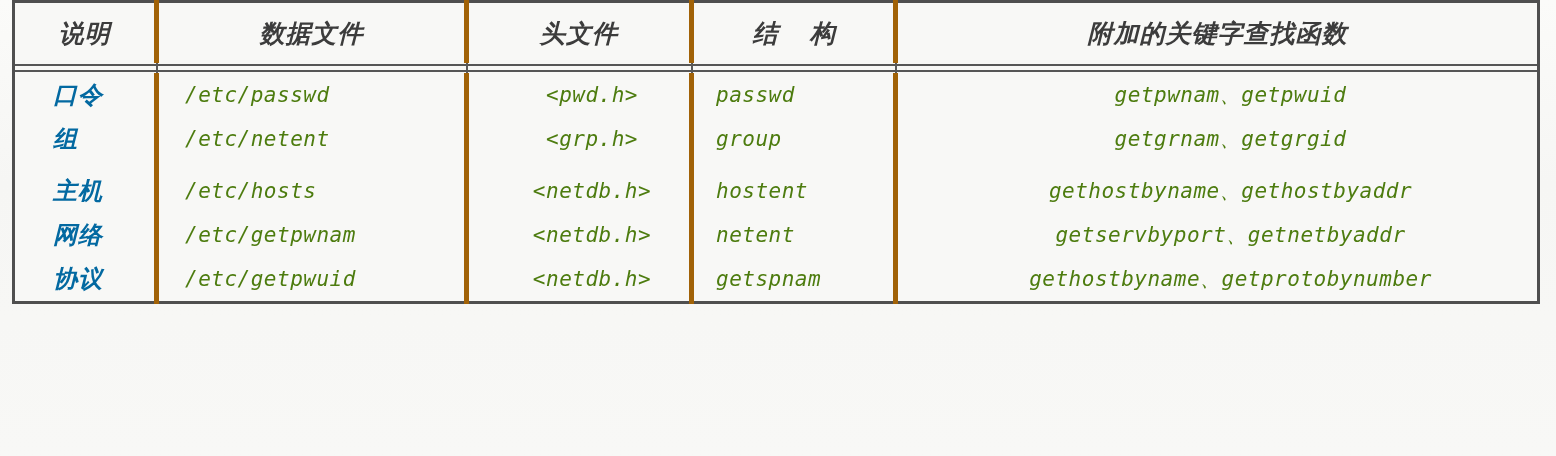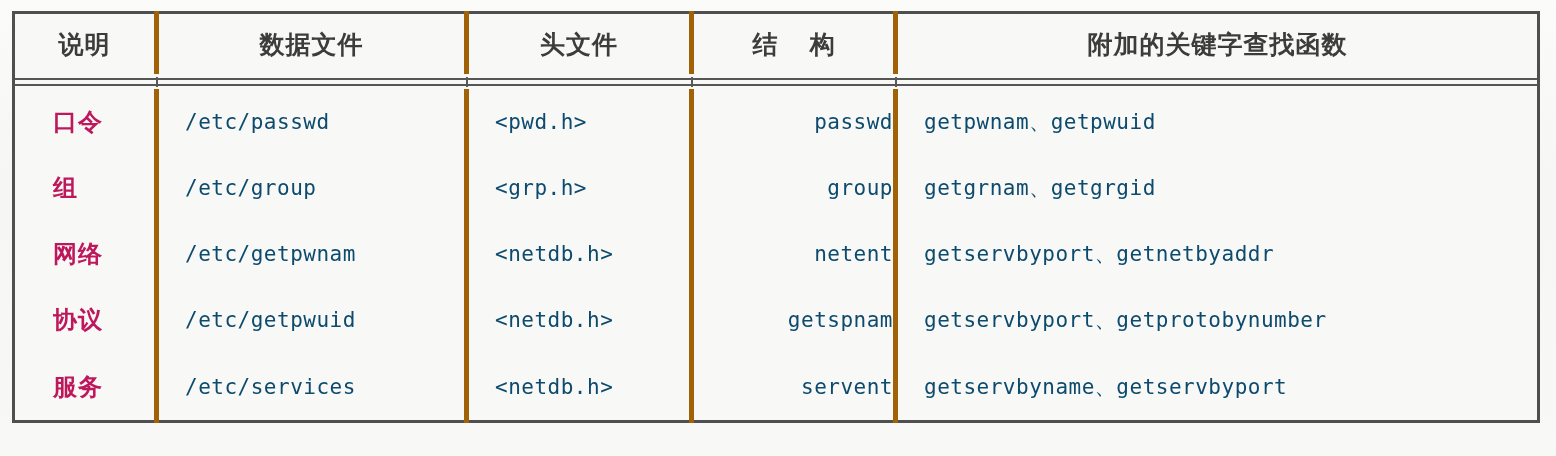--- a/index.html
+++ b/index.html
@@ -19,23 +19,24 @@
   #page {
     position: absolute;
     inset: 0;
     background:
       linear-gradient(180deg, #fbfbf9 0%, #f6f6f4 40%, #f8f8f6 100%);
   }
 
   #table-wrap {
     position: absolute;
     left: 12px;
-    top: 11px;
+    top: 0;
     width: 1528px;
-    height: 412px;
+    height: 300px;
+    font-style: italic;
   }
 
   table.scan-table {
     width: 100%;
     height: 100%;
     border-collapse: collapse;
     table-layout: fixed;
     background: #f8f8f6;
     border: 3px solid #4f4f4f;
   }
@@ -106,36 +107,36 @@
     color: #4d4d4d;
     white-space: nowrap;
   }
   tbody tr.gap-before td { padding-top: 8px; }
 
   .c-desc {
     text-align: left;
     padding-left: 38px !important;
     font-weight: bold;
     font-size: 24px;
-    color: #be185d;
+    color: #0369a1;
     font-family: "Liberation Serif", "DejaVu Serif", serif;
     letter-spacing: 1px;
   }
   .c-mono {
     text-align: left;
     padding-left: 24px !important;
     font-family: "DejaVu Sans Mono", "Liberation Mono", monospace;
     font-size: 21px;
     letter-spacing: 0.5px;
-    color: #0c4a6e;
+    color: #4d7c0f;
   }
   .c-file   { padding-left: 26px !important; }
-  .c-header { padding-left: 26px !important; }
-  .c-struct { padding-left: 22px !important; text-align: right; }
-  .c-func   { padding-left: 26px !important; font-size: 21px; }
+  .c-header { padding-left: 26px !important; text-align: center; }
+  .c-struct { padding-left: 22px !important; }
+  .c-func   { padding-left: 26px !important; font-size: 21px; text-align: center; }
 
   
   td.c-func, th.th-func { border-left: 3px solid #4a4a4a; }
 </style>
 </head>
 <body>
 
 <div id="page"></div>
 
 <div id="table-wrap">
@@ -175,46 +176,46 @@
       <tr>
         <td class="c-desc">口令</td>
         <td class="c-mono c-file">/etc/passwd</td>
         <td class="c-mono c-header">&lt;pwd.h&gt;</td>
         <td class="c-mono c-struct">passwd</td>
         <td class="c-mono c-func">getpwnam、getpwuid</td>
       </tr>
 
       <tr>
         <td class="c-desc">组</td>
-        <td class="c-mono c-file">/etc/group</td>
+        <td class="c-mono c-file">/etc/netent</td>
         <td class="c-mono c-header">&lt;grp.h&gt;</td>
         <td class="c-mono c-struct">group</td>
         <td class="c-mono c-func">getgrnam、getgrgid</td>
       </tr>
 
 
+      <tr class="gap-before">
+        <td class="c-desc">主机</td>
+        <td class="c-mono c-file">/etc/hosts</td>
+        <td class="c-mono c-header">&lt;netdb.h&gt;</td>
+        <td class="c-mono c-struct">hostent</td>
+        <td class="c-mono c-func">gethostbyname、gethostbyaddr</td>
+      </tr>
 
       <tr>
         <td class="c-desc">网络</td>
         <td class="c-mono c-file">/etc/getpwnam</td>
         <td class="c-mono c-header">&lt;netdb.h&gt;</td>
         <td class="c-mono c-struct">netent</td>
         <td class="c-mono c-func">getservbyport、getnetbyaddr</td>
       </tr>
 
       <tr>
         <td class="c-desc">协议</td>
         <td class="c-mono c-file">/etc/getpwuid</td>
         <td class="c-mono c-header">&lt;netdb.h&gt;</td>
         <td class="c-mono c-struct">getspnam</td>
-        <td class="c-mono c-func">getservbyport、getprotobynumber</td>
-      </tr>
-
-      <tr>
-        <td class="c-desc">服务</td>
-        <td class="c-mono c-file">/etc/services</td>
-        <td class="c-mono c-header">&lt;netdb.h&gt;</td>
-        <td class="c-mono c-struct">servent</td>
-        <td class="c-mono c-func">getservbyname、getservbyport</td>
-      </tr>
+        <td class="c-mono c-func">gethostbyname、getprotobynumber</td>
+      </tr>
+
     </tbody>
   </table>
 </div>
 
 </body></html>

